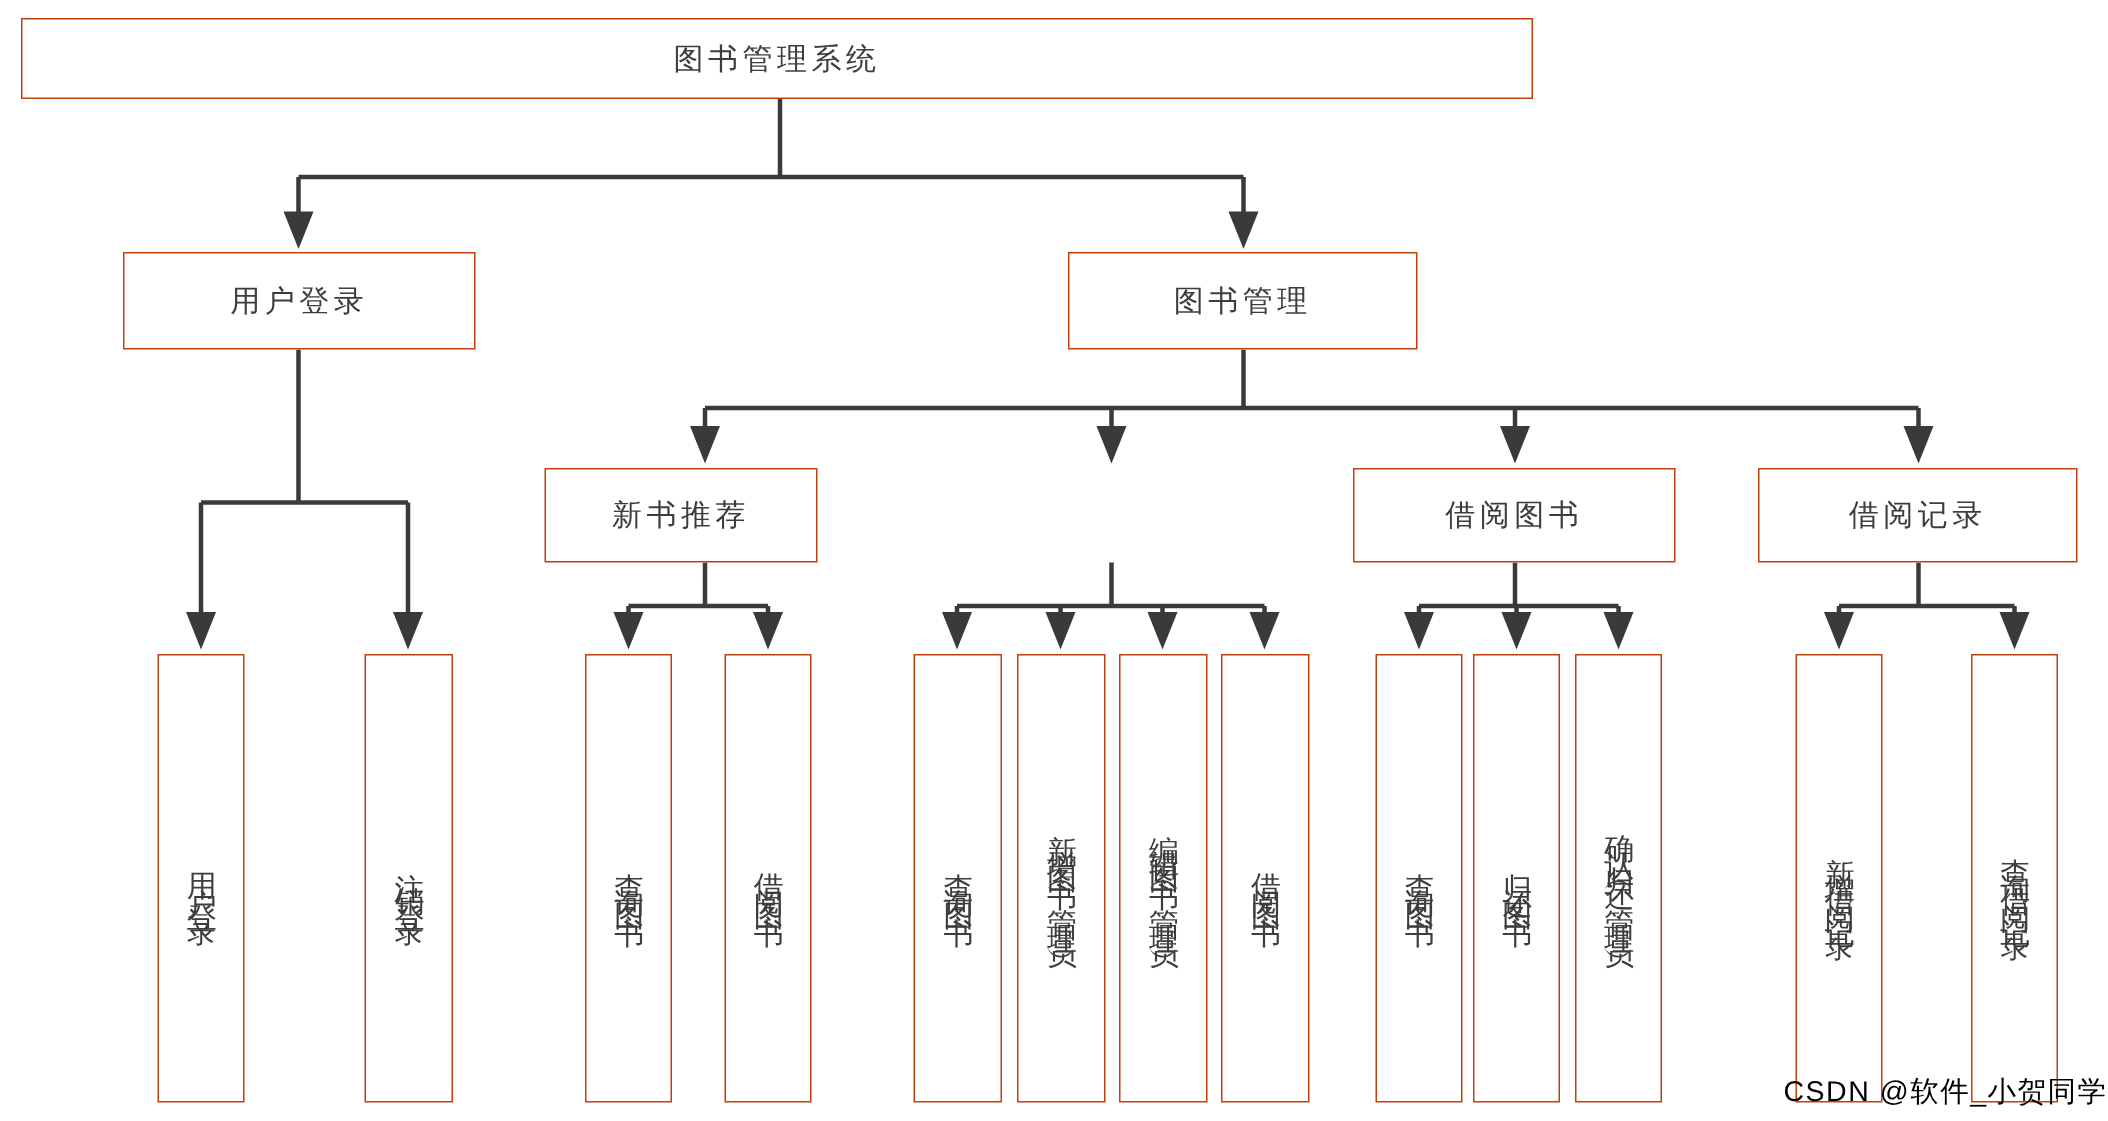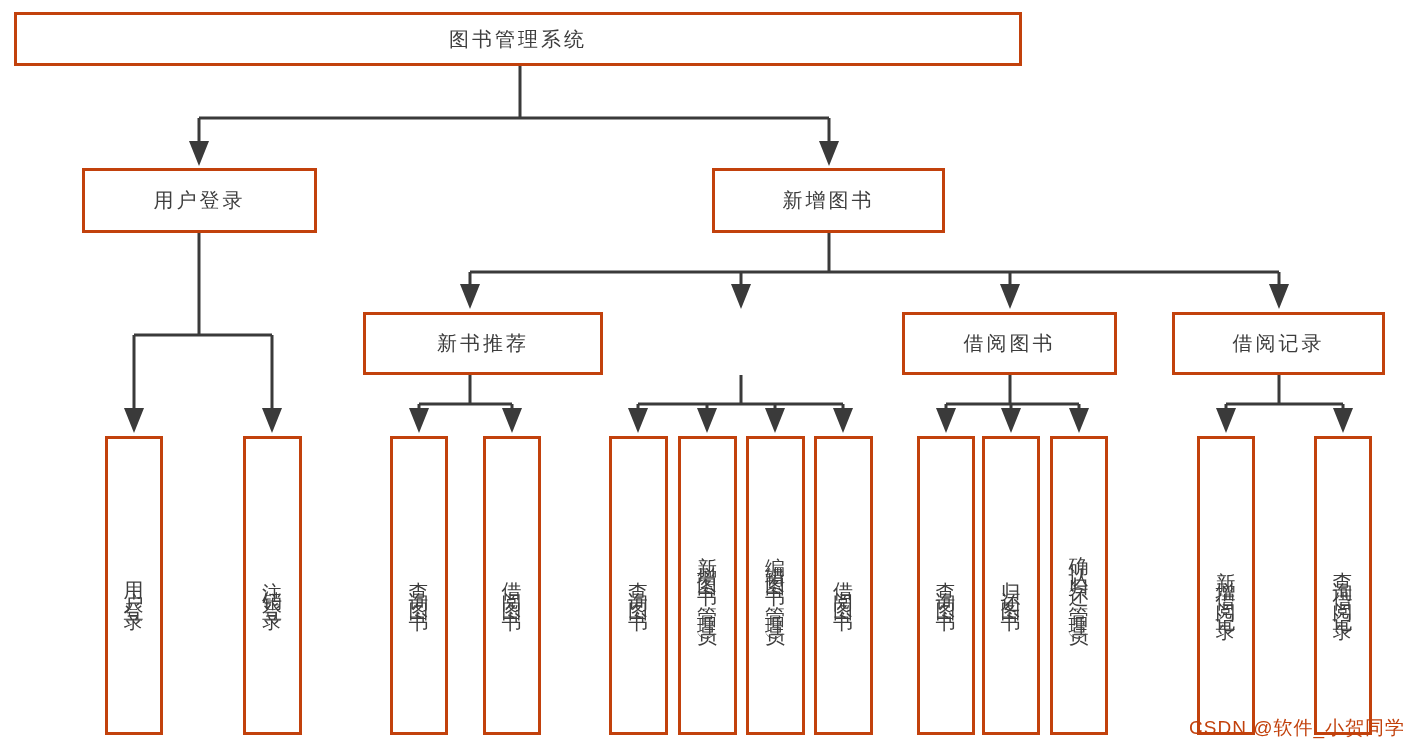--- a/index.html
+++ b/index.html
@@ -12,21 +12,21 @@
     font-family: "Liberation Sans", "DejaVu Sans", sans-serif;
   }
   .connector-layer {
     position: absolute;
     left: 0; top: 0;
     width: 1405px; height: 747px;
   }
   .node {
     position: absolute;
     box-sizing: border-box;
-    border: 3px solid #c2410c;
+    border: 1px solid #c2410c;
     background: #ffffff;
     display: flex;
     align-items: center;
     justify-content: center;
     color: #3d3d3d;
     font-size: 20px;
     letter-spacing: 3px;
   }
   .node.hbox {  }
   .node.leaf {
@@ -42,21 +42,21 @@
     color: #3d3d3d;
     white-space: nowrap;
   }
   .watermark {
     position: absolute;
     top: 715px;
     left: 1180px;
     width: 225px;
     text-align: right;
     font-size: 19px;
-    color: #c2410c;
+    color: #000000;
     letter-spacing: 1px;
     z-index: 5;
     pointer-events: none;
   }
   svg path { stroke: #3a3a3a; stroke-width: 3; fill: none; }
   svg polygon { fill: #3a3a3a; stroke: none; }
 </style>
 </head>
 <body>
 
@@ -120,24 +120,24 @@
   </svg>
 
   <div class="node hbox" style="left:14px; top:12px; width:1008px; height:54px;">
     <span>图书管理系统</span>
   </div>
 
   <div class="node hbox" style="left:82px; top:168px; width:235px; height:65px;">
     <span>用户登录</span>
   </div>
   <div class="node hbox" style="left:712px; top:168px; width:233px; height:65px;">
-    <span>新增图书</span>
+    <span>图书管理</span>
   </div>
 
-  <div class="node hbox" style="left:363px; top:312px; width:240px; height:63px;">
+  <div class="node hbox" style="left:363px; top:312px; width:182px; height:63px;">
     <span>新书推荐</span>
   </div>
   <div class="node hbox" style="left:902px; top:312px; width:215px; height:63px;">
     <span>借阅图书</span>
   </div>
   <div class="node hbox" style="left:1172px; top:312px; width:213px; height:63px;">
     <span>借阅记录</span>
   </div>
 
   <div class="node leaf" style="left:105px; width:58px;">

